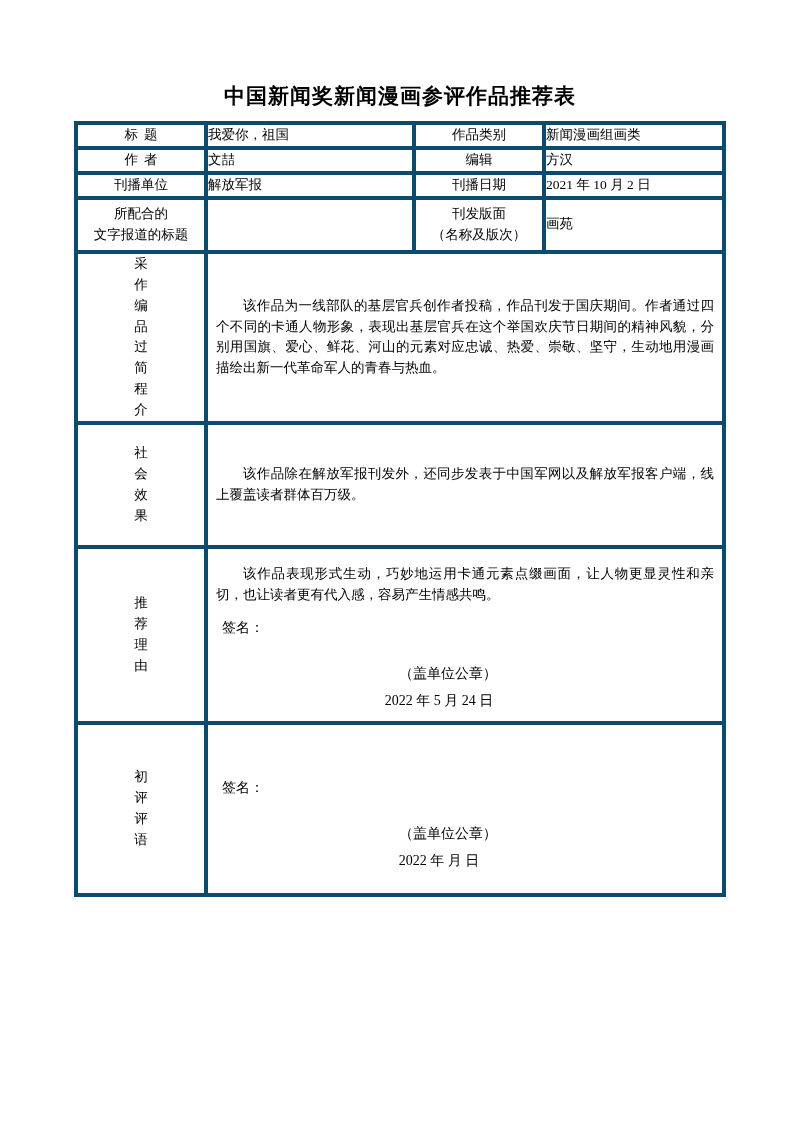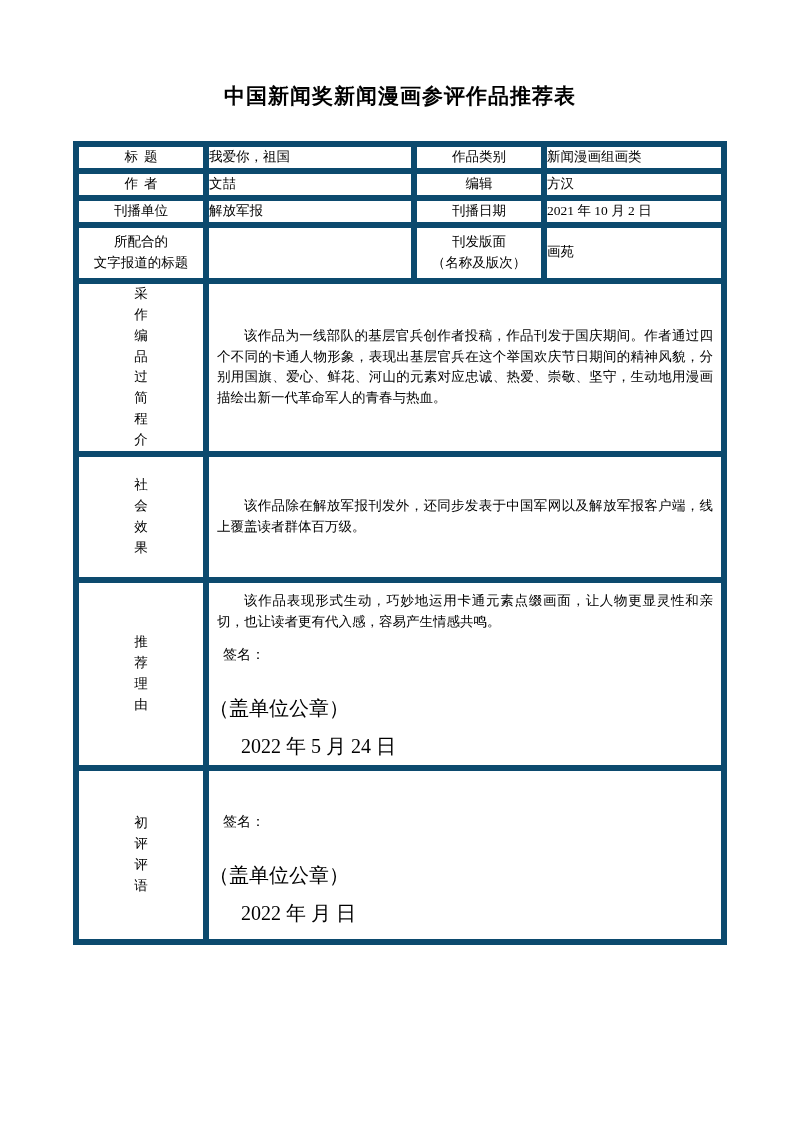--- a/index.html
+++ b/index.html
@@ -20,31 +20,31 @@
     box-sizing: border-box;
     padding: 0;
     position: relative;
   }
   .doc-title {
     text-align: center;
     font-size: 21px;
     font-weight: bold;
     letter-spacing: 1px;
     margin-top: 82px;
-    margin-bottom: 31px;
+    margin-bottom: 11px;
     font-family: "Liberation Serif", "DejaVu Serif", serif;
   }
   table.form {
     border-collapse: collapse;
     width: 648px;
     margin: 0 auto;
     table-layout: fixed;
   }
   table.form td {
-    border: 6px solid #0c4a6e;
+    border: 4px solid #0c4a6e;
     padding: 0;
     vertical-align: middle;
     font-size: 13.5px;
     line-height: 1.55;
   }
   .lbl {
     text-align: center;
     font-size: 14px;
   }
   .lbl-spaced {
@@ -89,24 +89,24 @@
   .indent2 {
     text-indent: 2em;
   }
   .sign-line {
     margin-top: 12px;
     text-indent: 1em;
     font-size: 14px;
     font-family: Liberation Mono, monospace;
   }
   .right-block {
-    text-align: left;
+    text-align: center;
     padding-right: 34px;
     margin-top: 22px;
-    font-size: 20px;
+    font-size: 14px;
     line-height: 1.9;
   }
   .right-block div {
     display: block;
   }
   .r-date {
     padding-right: 50px;
     padding-left: 32px;
   }
 </style>

